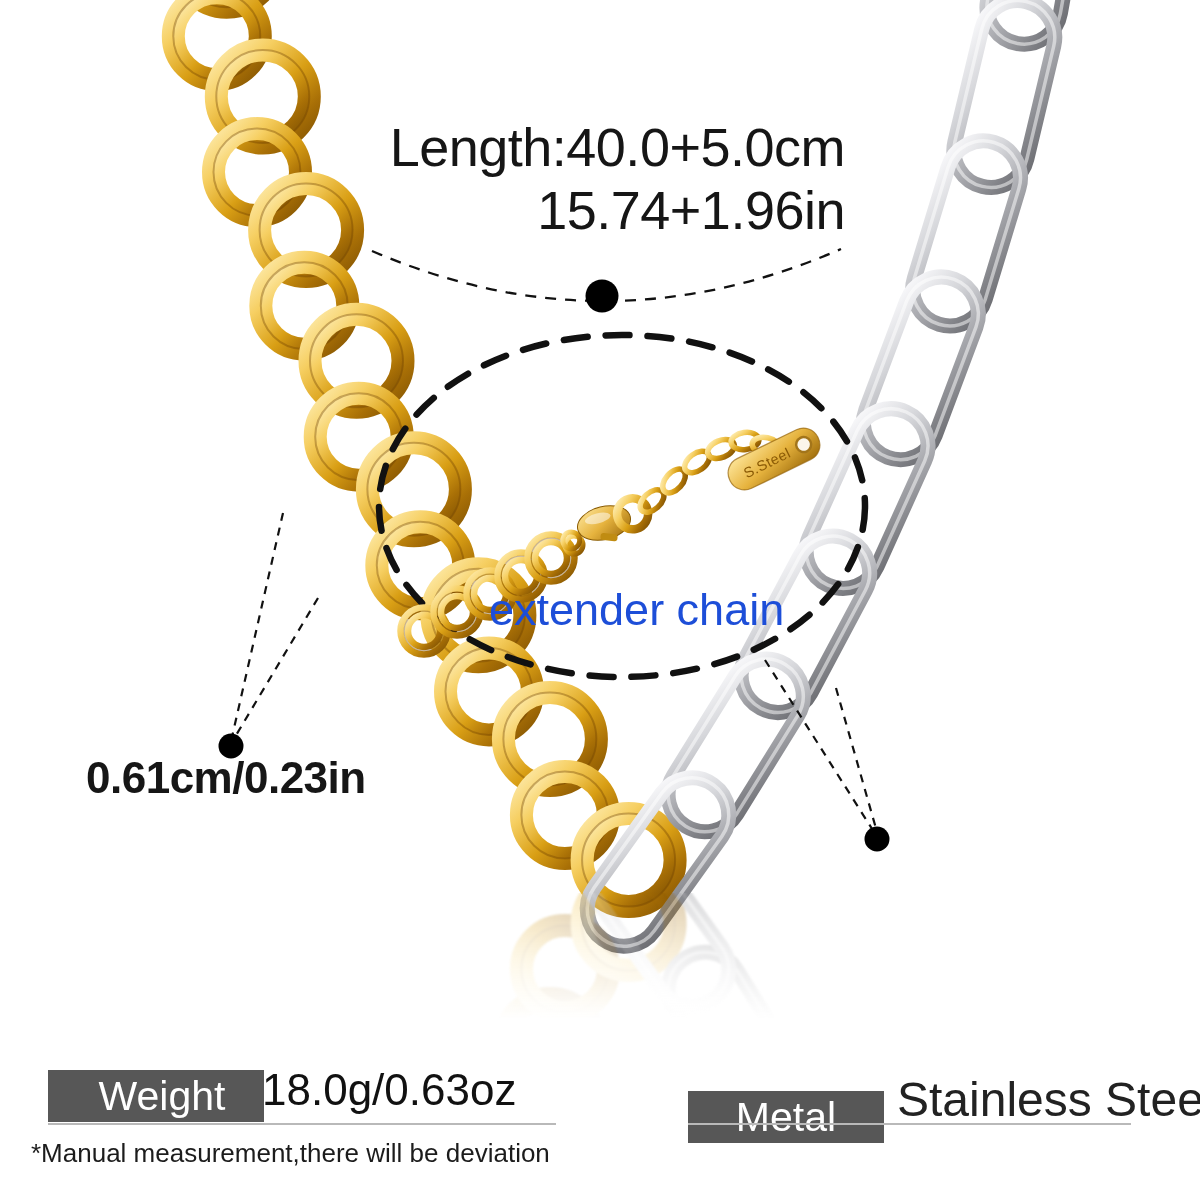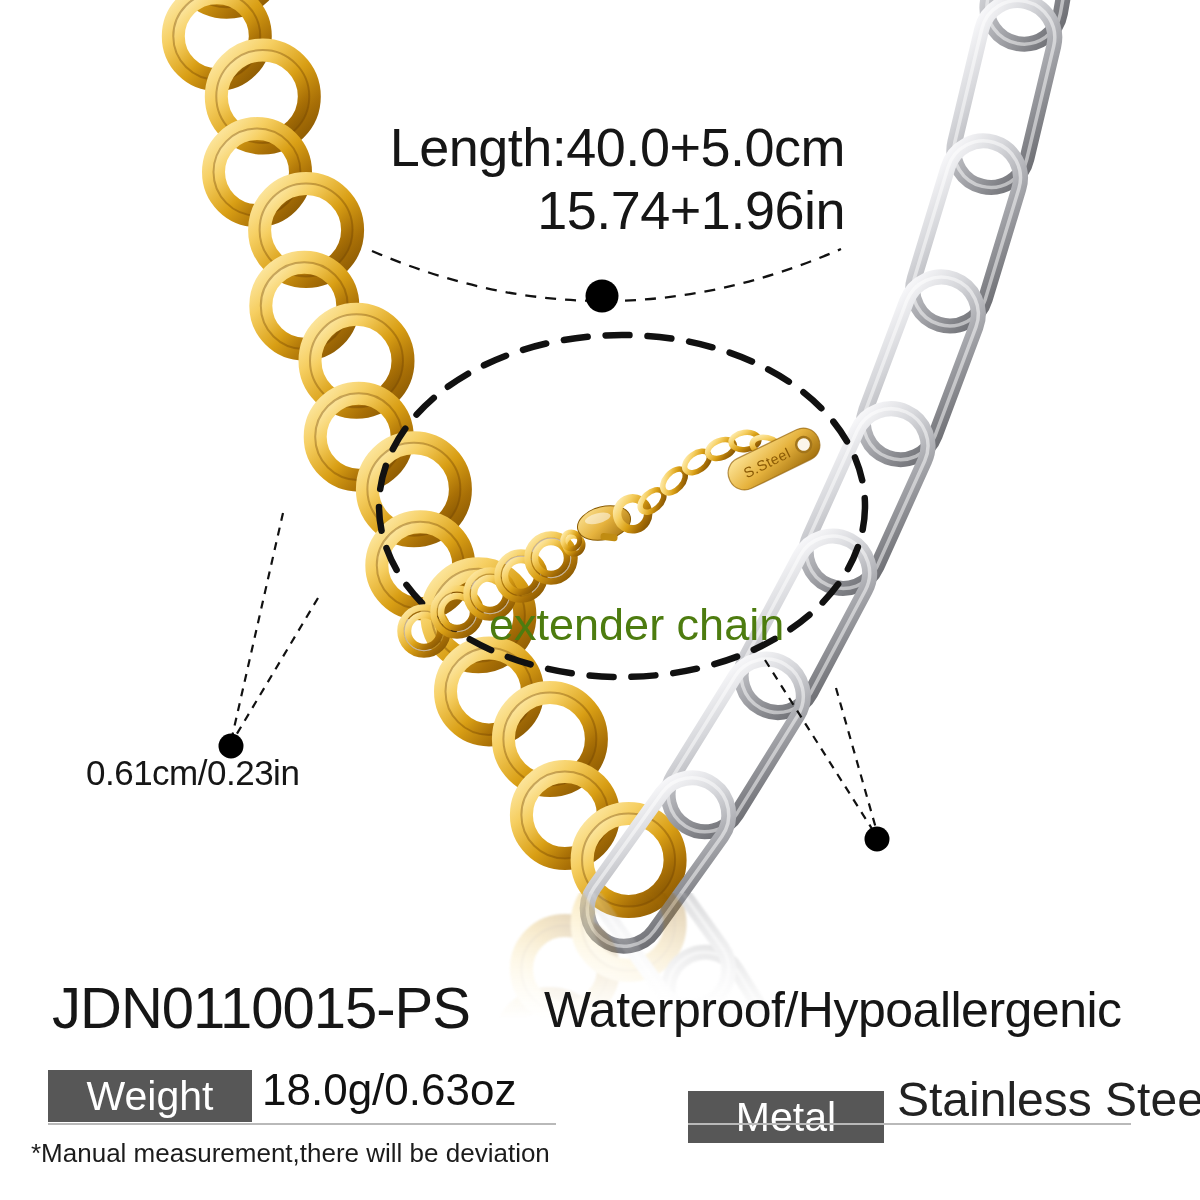--- a/index.html
+++ b/index.html
@@ -9,32 +9,32 @@
     font-family:"Liberation Sans",sans-serif;
     color:var(--text,#161616);
   }
   .abs{position:absolute;}
   #chain-svg{position:absolute;left:0;top:0;}
   .length-block{
     right:355px;top:116px;text-align:right;
     font-size:54px;line-height:63px;color:var(--text,#161616);
     letter-spacing:-0.5px;white-space:nowrap;
   }
-  .extender-label{left:489px;top:599px;font-size:45px;color:#4d7c0f;white-space:nowrap;}
-  .dim-label{font-size:35px;color:var(--text,#161616);white-space:nowrap;letter-spacing:-0.5px;}
+  .extender-label{left:489px;top:584px;font-size:45px;color:#1d4ed8;white-space:nowrap;}
+  .dim-label{font-size:44px;color:var(--text,#161616);white-space:nowrap;letter-spacing:-0.5px;font-weight:bold;}
   .dim-left{left:86px;top:753px;}
   .dim-right{left:733px;top:847px;}
   .sku{left:52px;top:974px;font-size:58px;letter-spacing:-1px;white-space:nowrap;}
   .features{left:544px;top:981px;font-size:50px;letter-spacing:-0.5px;white-space:nowrap;}
   .spec-bar{
     height:52px;background:var(--spec_bar,#575757);
     display:flex;align-items:center;justify-content:center;
     color:#fff;font-size:41px;
   }
-  .spec-bar.weight{left:48px;top:1070px;width:204px;}
+  .spec-bar.weight{left:48px;top:1070px;width:204px;padding-left:12px;}
   .spec-bar.metal{left:688px;top:1070px;width:196px;margin-top:21px;}
   .spec-value{white-space:nowrap;}
   .spec-value.weight{left:262px;top:1065px;font-size:44px;color:#111;}
   .spec-value.metal{left:897px;top:1072px;font-size:48px;color:#222;}
   .spec-underline{height:2px;background:var(--underline,#b9b9b9);}
   .spec-underline.weight{left:48px;top:1123px;width:508px;}
   .spec-underline.metal{left:688px;top:1123px;width:443px;}
   .footnote{left:31px;top:1138px;font-size:26px;color:#1c1c1c;white-space:nowrap;}
 </style>
 </head>
@@ -235,23 +235,21 @@
   <div class="abs length-block">
     <div>Length:40.0+5.0cm</div>
     <div>15.74+1.96in</div>
   </div>
 
   <div class="abs extender-label">extender chain</div>
 
   <div class="abs dim-label dim-left">0.61cm/0.23in</div>
 
 
-  <div class="abs sku">JDN0110015-PS</div>
-
-  <div class="abs features">Waterproof/Hypoallergenic</div>
+
 
   <div class="abs spec-bar weight">
     <span>Weight</span>
   </div>
   <div class="abs spec-value weight">18.0g/0.63oz</div>
   <div class="abs spec-underline weight"></div>
 
   <div class="abs spec-bar metal">
     <span>Metal</span>
   </div>

